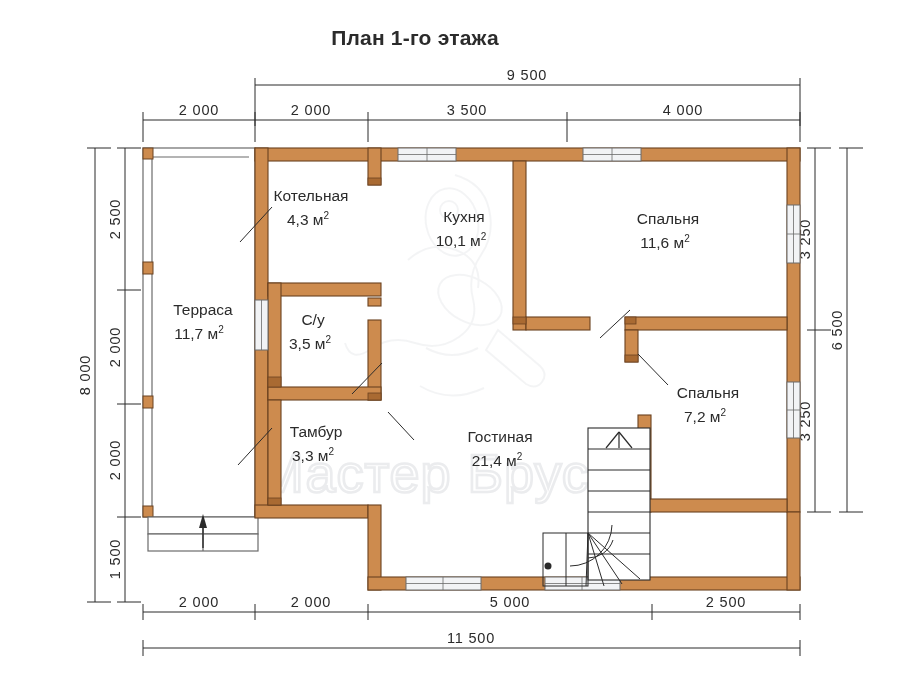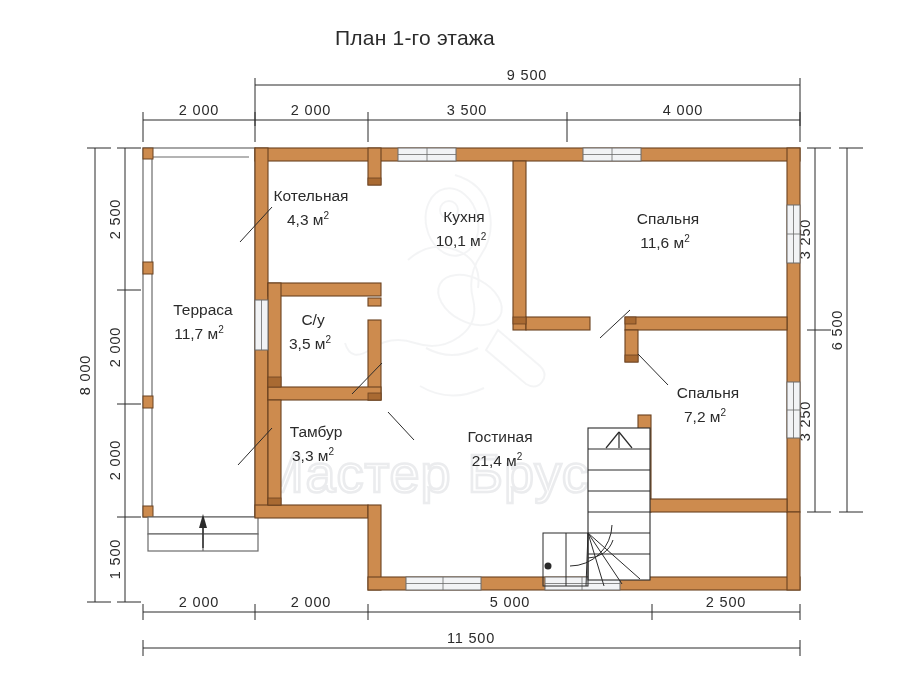--- a/index.html
+++ b/index.html
@@ -20,21 +20,21 @@
     width: 910px;
     height: 683px;
   }
   #plan-title {
     position: absolute;
     top: 26px;
     left: 0;
     width: 830px;
     text-align: center;
     font-size: 21px;
-    font-weight: 400;
+    font-weight: 700;
     letter-spacing: 0.2px;
     color: #2b2b2b;
   }
   #plan-svg {
     position: absolute;
     top: 0;
     left: 0;
   }
   .dim-text {
     font-family: "Liberation Sans", sans-serif;

